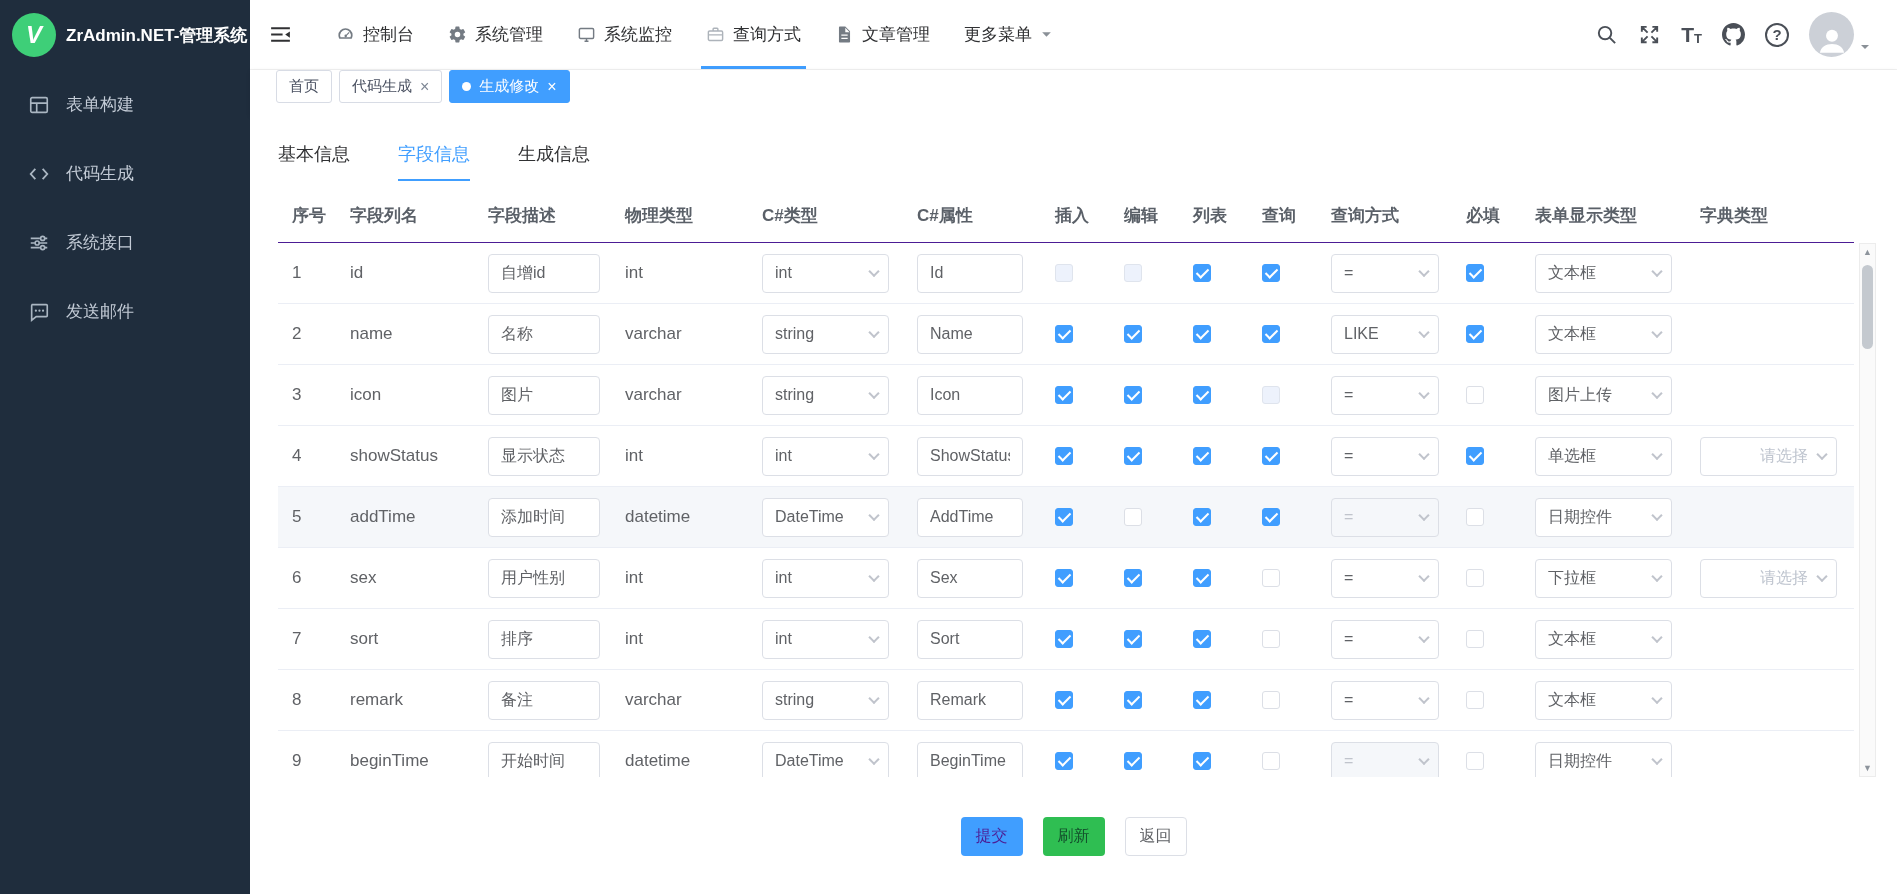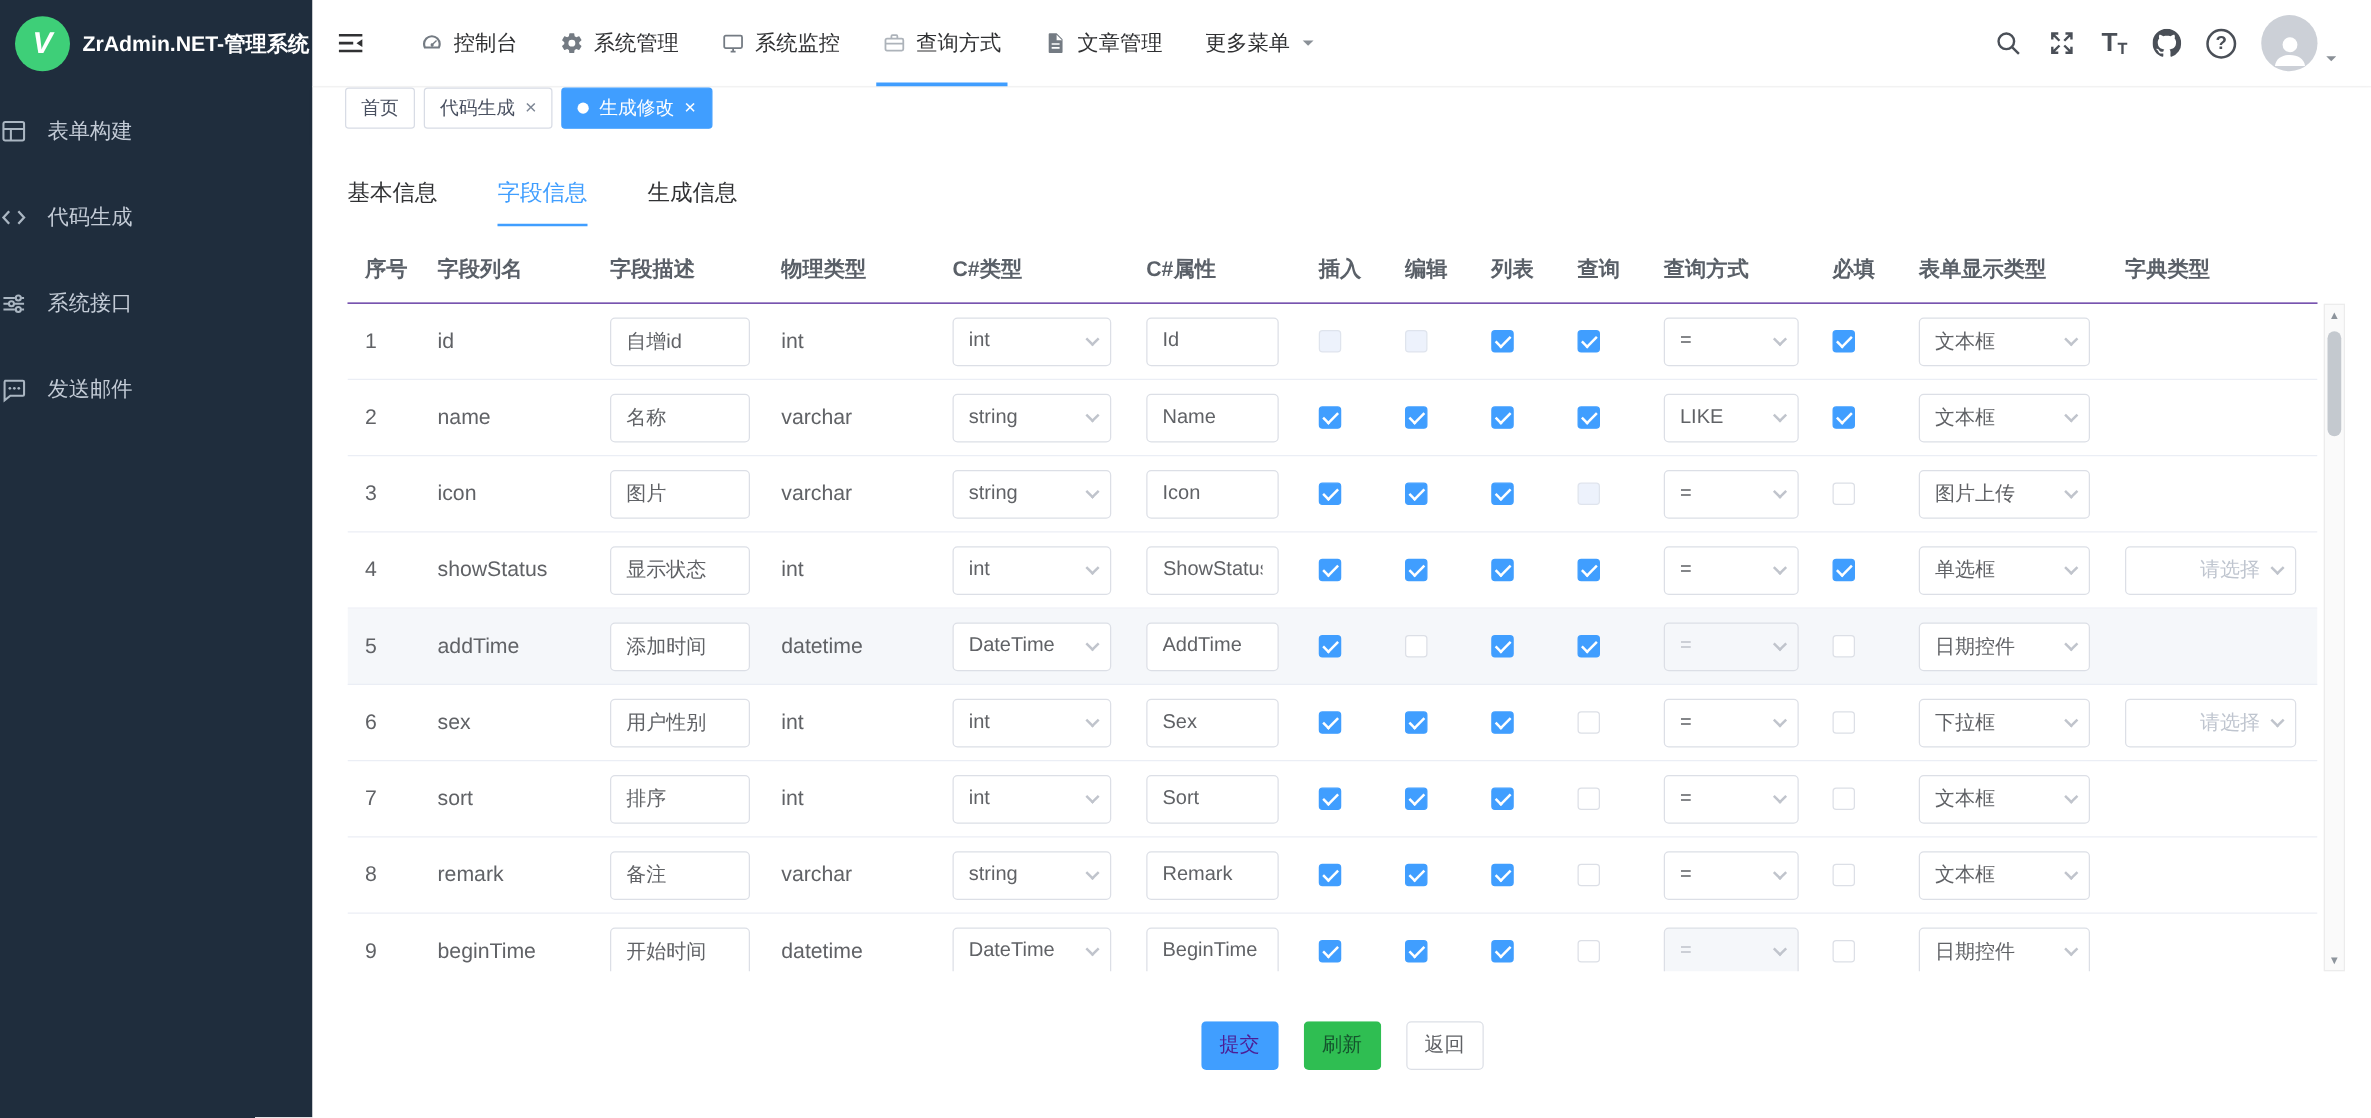--- a/index.html
+++ b/index.html
@@ -6,21 +6,21 @@
   html,body { margin:0; padding:0; }
   body { font-family:"Liberation Sans","DejaVu Sans",sans-serif; }
   .screen { position:relative; width:1897px; height:894px; background:#fff; overflow:hidden; color:#303133; }
 
   
   .sidebar { position:absolute; left:0; top:0; width:250px; height:894px; background:var(--sidebar-bg,#1f2d3d); }
   .logo-row { display:flex; align-items:center; height:70px; padding-left:12px; }
   .logo-circle { width:44px; height:44px; border-radius:50%; background:var(--logo-green,#3ecf78); color:#fff;
     display:flex; align-items:center; justify-content:center; font-weight:bold; font-style:italic; font-size:24px; flex:none; }
   .app-title { color:#fff; font-size:17px; font-weight:bold; margin-left:10px; white-space:nowrap; }
-  .menu-item { display:flex; align-items:center; height:69px; color:#c3cbd6; font-size:17px; cursor:pointer; }
+  .menu-item { display:flex; align-items:center; height:69px; padding-left:28px; color:#c3cbd6; font-size:17px; cursor:pointer; }
   .menu-item .mi-icon { width:22px; height:22px; margin-right:16px; color:#aab6c2; display:inline-flex; }
   .mi-icon svg { width:22px; height:22px; display:block; }
 
   
   .header { position:absolute; left:250px; top:0; width:1647px; height:70px; background:#fff;
     display:flex; align-items:center; border-bottom:1px solid #f2f2f2; }
   .collapse-btn { margin-left:18px; color:#303133; display:inline-flex; cursor:pointer; }
   .collapse-btn svg { width:25px; height:25px; }
   .topnav { display:flex; align-items:stretch; height:100%; margin-left:26px; }
   .topnav-item { display:flex; align-items:center; gap:8px; padding:0 17px; font-size:17px; color:#303133; position:relative; cursor:pointer; }

